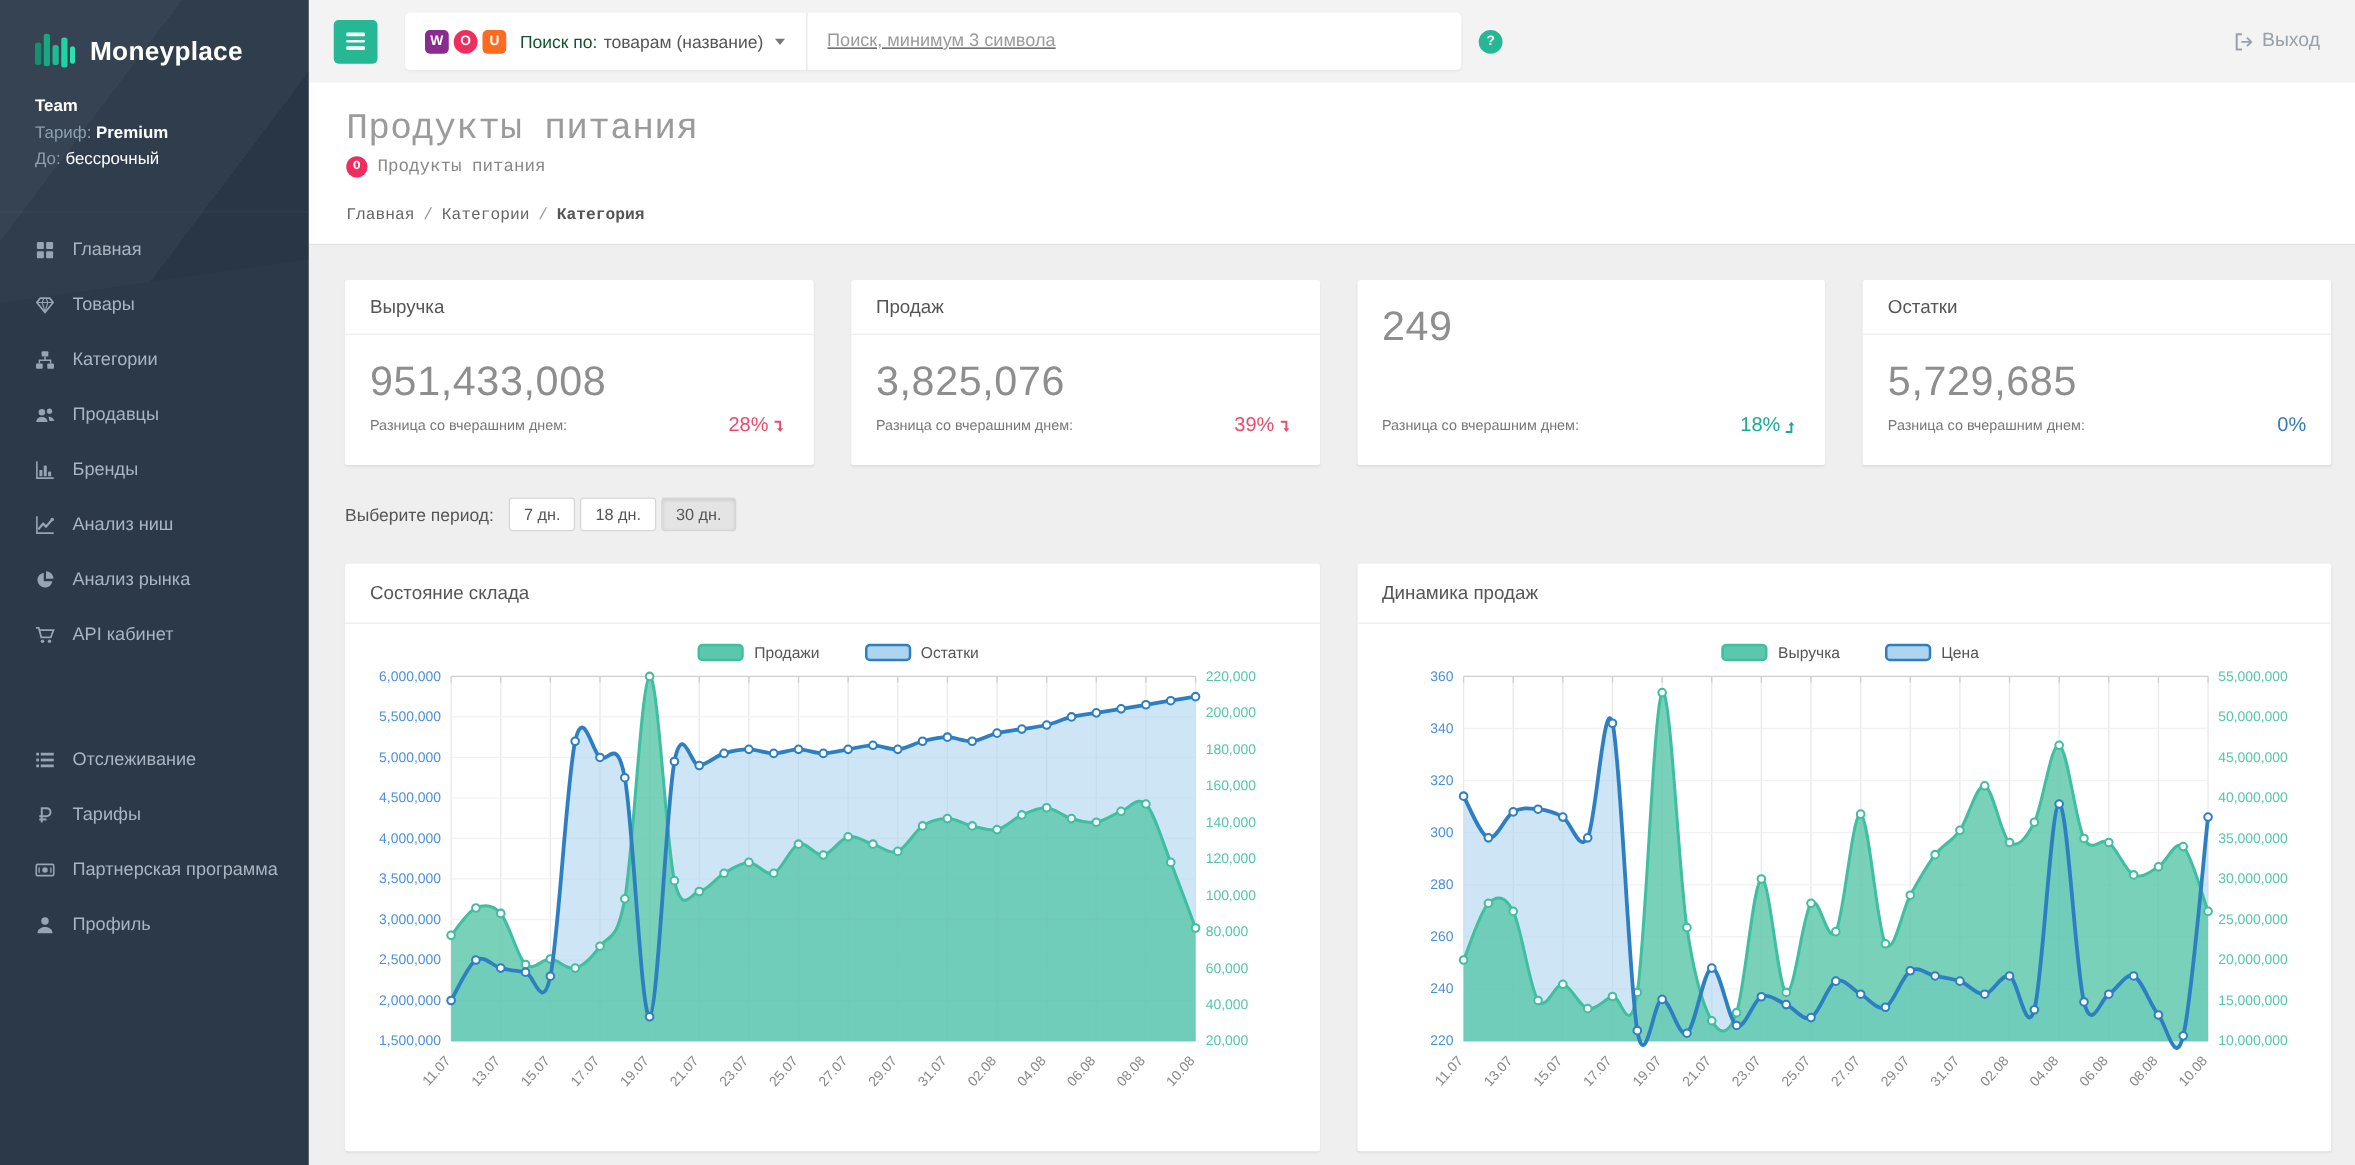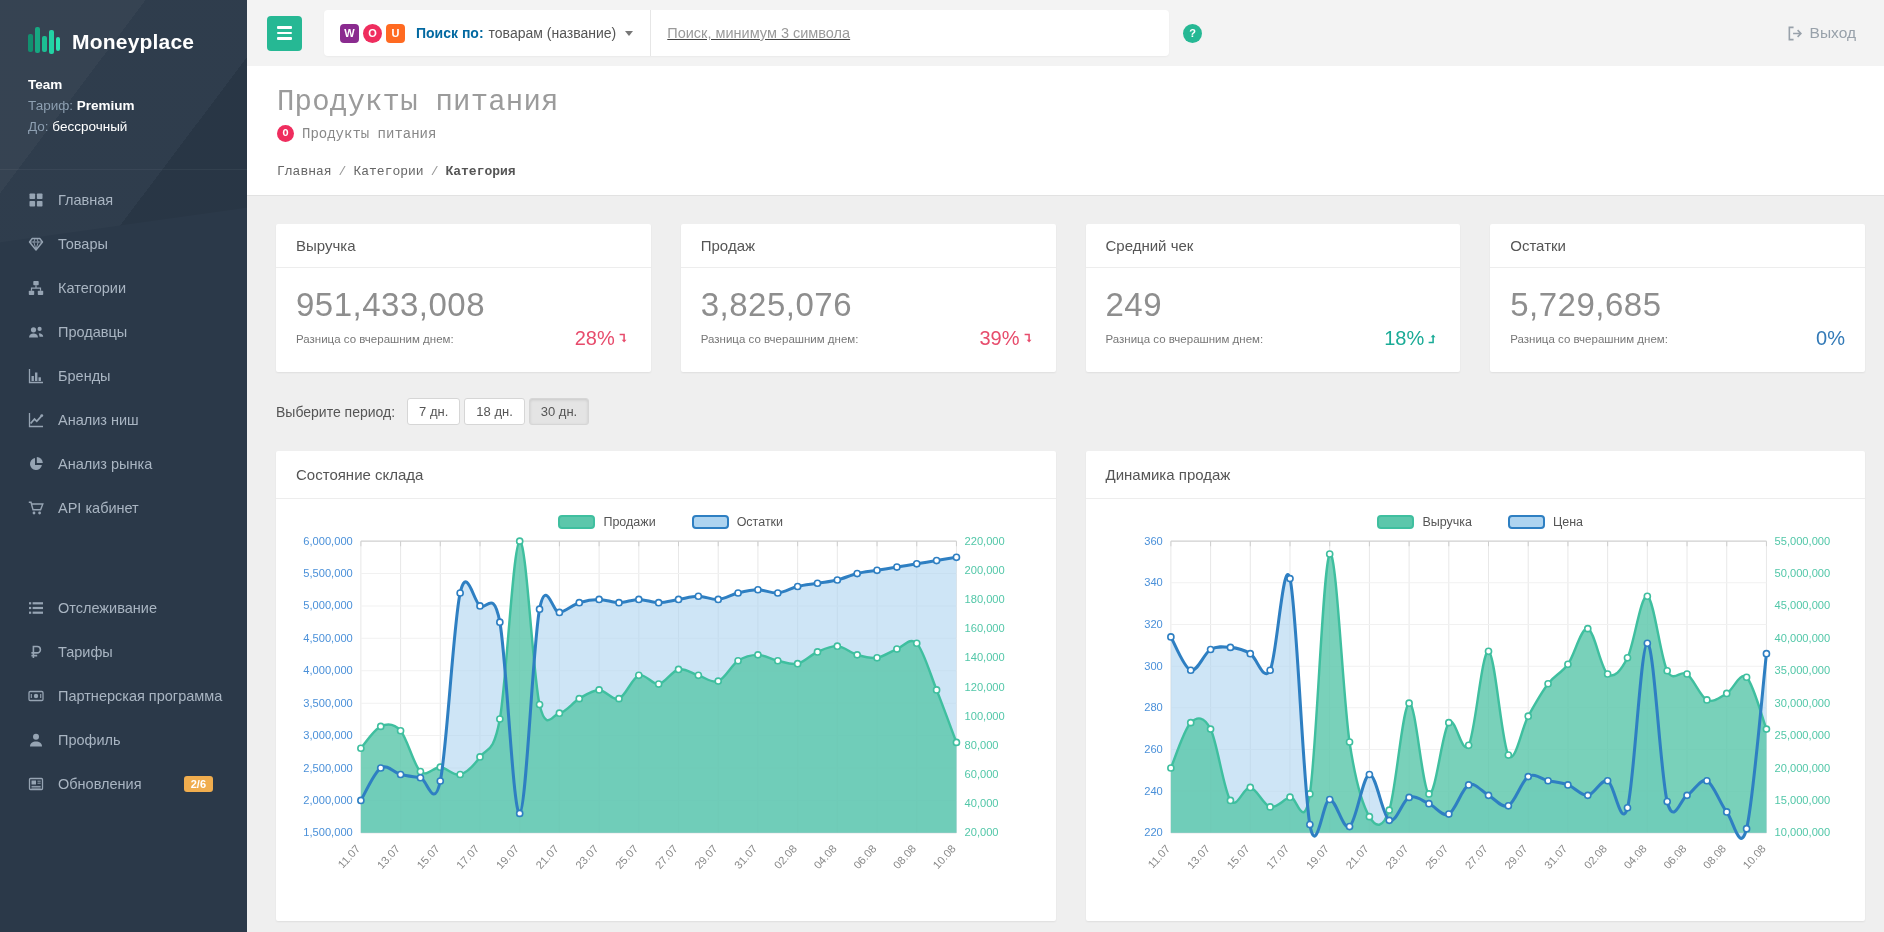--- a/index.html
+++ b/index.html
@@ -37,21 +37,21 @@
   .topbar { height:66px; background:#f3f3f3; display:flex; align-items:center; flex:0 0 auto; }
   .burger { width:35px; height:35px; margin-left:20px; background:#26b894; border:none; border-radius:4px;
     display:flex; flex-direction:column; justify-content:center; align-items:center; gap:3px; cursor:pointer; }
   .burger i { display:block; width:15px; height:2.5px; background:#fff; border-radius:1px; }
   .searchbox { margin-left:22px; width:845px; height:46px; background:#fff; border-radius:4px; display:flex;
     align-items:center; box-shadow:0 1px 2px rgba(0,0,0,0.04); }
   .scope { display:flex; align-items:center; gap:5px; padding:0 16px; cursor:pointer; white-space:nowrap; }
   .mchip { width:19px; height:19px; border-radius:4px; color:#fff; font-size:11px; font-weight:bold;
     display:inline-flex; align-items:center; justify-content:center; margin-right:1px; }
   .mchip.round { border-radius:50%; }
-  .scope-label { font-weight:bold; color:#0369a1; margin-left:5px; }
+  .scope-label { font-weight:normal; color:#14532d; margin-left:5px; }
   .scope-value { color:#555; }
   .caret { width:10px; height:10px; color:#777; margin-left:3px; display:inline-flex; }
   .vdiv { width:1px; align-self:stretch; background:#e6e6e6; }
   .search-input { flex:1; border:none; outline:none; font-size:14.5px; padding:0 16px; color:#444;
     font-family:"Liberation Sans", sans-serif; background:transparent;text-decoration:underline; }
   .search-input::placeholder { color:#9a9a9a; }
   .help-dot { width:19px; height:19px; margin-left:14px; background:#26b894; color:#fff; border-radius:50%;
     font-size:11px; font-weight:bold; display:inline-flex; align-items:center; justify-content:center; cursor:pointer; }
   .logout { margin-left:auto; margin-right:28px; display:flex; align-items:center; gap:8px; color:#98a1aa;
     font-size:15.5px; cursor:pointer; }
@@ -69,21 +69,21 @@
   
   .content { flex:1; padding:28px 19px 0 29px; overflow:hidden; }
   .cards { display:grid; grid-template-columns:repeat(4,1fr); gap:30px; }
   .card { background:#fff; border-radius:2px; box-shadow:0 1px 2px rgba(0,0,0,0.07); height:148px;
     display:flex; flex-direction:column; }
   .card-h { padding:13px 20px; font-size:15px; color:#555; border-bottom:1px solid #ededed; }
   .card-b { padding:10px 20px 22px 20px; flex:1; display:flex; flex-direction:column; }
   .card-v { font-size:33px; font-weight:300; color:#8e8e8e; margin-top:8px; letter-spacing:.5px; }
   .card-f { margin-top:auto; display:flex; align-items:center; justify-content:space-between; }
   .card-dl { font-size:11.5px; color:#777; }
-  .card-diff { font-size:20px; display:flex; align-items:center; gap:3px; }
+  .card-diff { font-size:16px; display:flex; align-items:center; gap:3px; }
   .card-diff svg { width:13px; height:13px; }
 
   .period-row { margin-top:26px; display:flex; align-items:center; gap:12px; }
   .period-label { font-size:14px; color:#555; }
   .pgroup { display:flex; gap:4px; }
   .pbtn { background:#fff; border:1px solid #d6d6d6; border-radius:3px; font-size:13px; color:#555;
     padding:5px 11px; cursor:pointer; font-family:"Liberation Sans", sans-serif; }
   .pbtn.active { background:#e4e4e4; box-shadow:inset 0 1px 3px rgba(0,0,0,0.12); }
 
   .charts { display:grid; grid-template-columns:1fr 1fr; gap:30px; margin-top:26px; }
@@ -239,31 +239,20 @@
         </div>
         <div class="mi">
           <span class="mi-ic">
             <svg viewBox="0 0 16 16">
               <circle cx="8" cy="4.8" r="3" fill="currentColor"></circle>
               <path d="M2 14.5c0-3.2 2.7-5 6-5s6 1.8 6 5z" fill="currentColor"></path>
             </svg>
           </span>
           <span class="mi-lb">Профиль</span>
         </div>
-        <div class="mi">
-          <span class="mi-ic">
-            <svg viewBox="0 0 16 16">
-              <rect x="1.5" y="2.5" width="13" height="11" rx="1" fill="none" stroke="currentColor" stroke-width="1.3"></rect>
-              <rect x="3.5" y="4.5" width="4.5" height="4" fill="currentColor"></rect>
-              <path d="M9.5 5.2h3.2M9.5 7.2h3.2M3.5 10.4h9.2M3.5 12h9.2" stroke="currentColor" stroke-width="1"></path>
-            </svg>
-          </span>
-          <span class="mi-lb">Обновления</span>
-          <span class="mi-badge">2/6</span>
-        </div>
       </nav>
   </aside>
 
   <div class="main">
 
     <header class="topbar">
       <button class="burger">
         <i></i>
           <i></i>
           <i></i>
@@ -327,21 +316,20 @@
               <div class="card-f">
                 <span class="card-dl">Разница со вчерашним днем:</span>
                 <span class="card-diff" style="color:#e74c6c">39%<svg viewBox="0 0 16 16">
                     <path d="M2 3h5.5v7.5" fill="none" stroke="currentColor" stroke-width="1.9"></path>
                     <path d="M4.6 9.4 7.5 13l2.9-3.6z" fill="currentColor"></path>
                   </svg></span>
               </div>
             </div>
           </div>
           <div class="card">
-            <div class="card-h">Средний чек</div>
             <div class="card-b">
               <div class="card-v">249</div>
               <div class="card-f">
                 <span class="card-dl">Разница со вчерашним днем:</span>
                 <span class="card-diff" style="color:#1aab96">18%<svg viewBox="0 0 16 16">
                     <path d="M2 13h5.5V5.5" fill="none" stroke="currentColor" stroke-width="1.9"></path>
                     <path d="M4.6 6.6 7.5 3l2.9 3.6z" fill="currentColor"></path>
                   </svg></span>
               </div>
             </div>

